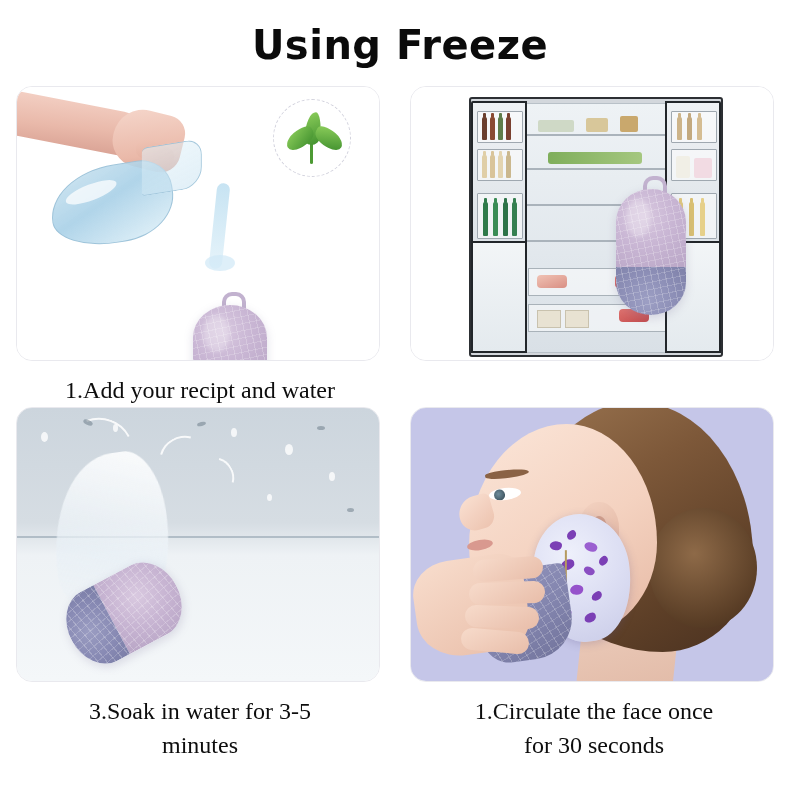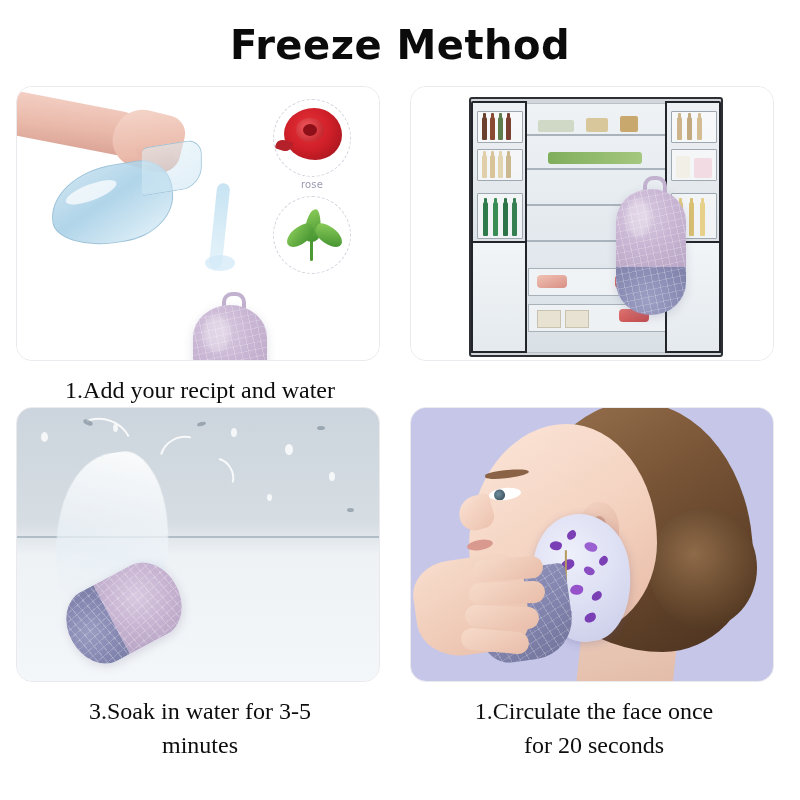--- a/index.html
+++ b/index.html
@@ -514,21 +514,21 @@
     position: absolute; left: 4px; top: 150px;
     width: 112px; height: 96px;
     background: linear-gradient(155deg, #f8ddcd, #e9bea9);
     border-radius: 34% 22% 30% 40%;
     transform: rotate(-8deg);
   }
 </style>
 </head>
 <body>
 
-<h1 class="title">Freeze Method</h1>
+<h1 class="title">Using Freeze</h1>
 
 <div class="grid">
 
   <div class="cell cell-1">
     <div class="panel">
       <div class="p1-bg"></div>
 
       <div class="arm"></div>
       <div class="hand"></div>
       <div class="thumb"></div>
@@ -545,29 +545,20 @@
         <div class="cap-loop"></div>
         <div class="capsule" style="width:74px;height:124px;">
           <div class="cap-top"></div>
 
           <div class="cap-mesh"></div>
           <div class="cap-gloss"></div>
         </div>
       </div>
 
       <div class="ingredients">
-        <div class="ing">
-          <div class="ing-circle">
-            <div class="rose-outer"></div>
-            <div class="rose-in1"></div>
-            <div class="rose-in2"></div>
-            <div class="rose-leaf"></div>
-          </div>
-          <div class="ing-label" style="color:#9a9ab0;">rose</div>
-        </div>
 
 
         <div class="ing">
           <div class="ing-circle">
             <div class="tea-stem"></div>
             <div class="tea-l1"></div>
             <div class="tea-l2"></div>
             <div class="tea-l3"></div>
           </div>
 
@@ -733,17 +724,17 @@
 
         <div class="palm"></div>
         <div class="finger" style="left:62px;top:150px;width:70px;height:22px;transform:rotate(-4deg);"></div>
         <div class="finger" style="left:58px;top:174px;width:76px;height:22px;transform:rotate(-2deg);"></div>
         <div class="finger" style="left:54px;top:198px;width:74px;height:22px;transform:rotate(2deg);"></div>
         <div class="finger" style="left:50px;top:222px;width:68px;height:22px;transform:rotate(5deg);"></div>
       </div>
     </div>
     <div class="caption">
       <span class="caption-line">1.Circulate the face once</span>
-      <span class="caption-line">for 20 seconds</span>
+      <span class="caption-line">for 30 seconds</span>
     </div>
   </div>
 
 </div>
 
 </body></html>

